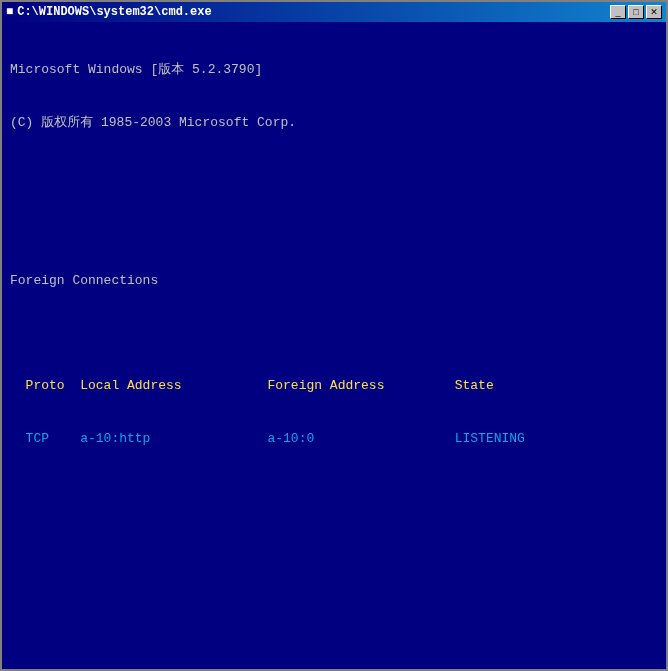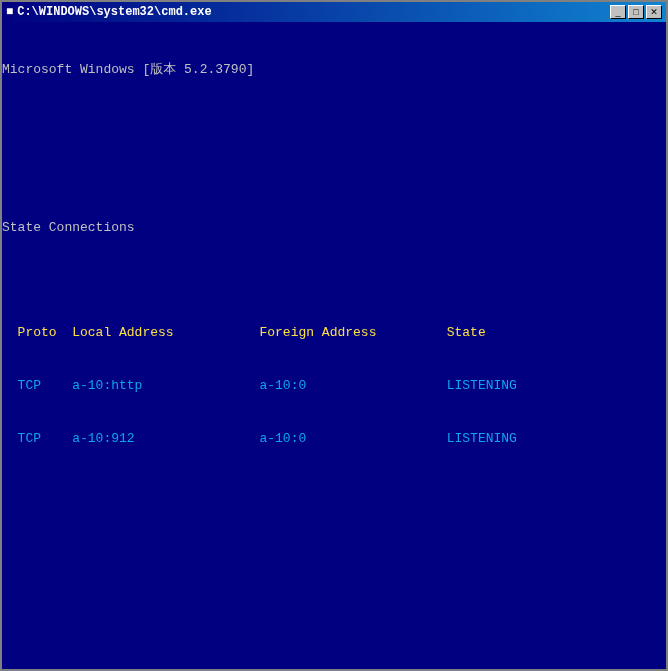--- a/index.html
+++ b/index.html
@@ -59,21 +59,21 @@
       justify-content: center;
       cursor: pointer;
       color: #000;
       font-family: Arial, sans-serif;
     }
 
     .terminal-body {
       background: #000080;
       color: #c0c0c0;
       flex: 1;
-      padding: 4px 0;
+      padding: 4px 8px;
       overflow: hidden;
       white-space: pre;
       font-family: 'Courier New', Courier, monospace;
       font-size: 13px;
       line-height: 1.35;
     }
 
     .line {
       display: block;
     }
@@ -100,27 +100,27 @@
       <span>C:\WINDOWS\system32\cmd.exe</span>
     </div>
     <div class="title-bar-controls">
       <div class="title-btn">_</div>
       <div class="title-btn">□</div>
       <div class="title-btn">✕</div>
     </div>
   </div>
   <div class="terminal-body">
     <span class="line header-line">Microsoft Windows [版本 5.2.3790]</span>
+    <span class="line header-line">(C) 版权所有 1985-2003 Microsoft Corp.</span>
     <span class="line"> </span>
     <span class="line"> </span>
-    <span class="line">State Connections</span>
+    <span class="line">Foreign Connections</span>
     <span class="line"> </span>
     <span class="line col-headers">  Proto  Local Address           Foreign Address         State</span>
     <span class="line data-row">  TCP    a-10:http               a-10:0                  LISTENING</span>
-    <span class="line data-row">  TCP    a-10:912                a-10:0                  LISTENING</span>
     
     
     
     
     
     
     
     
     
     

